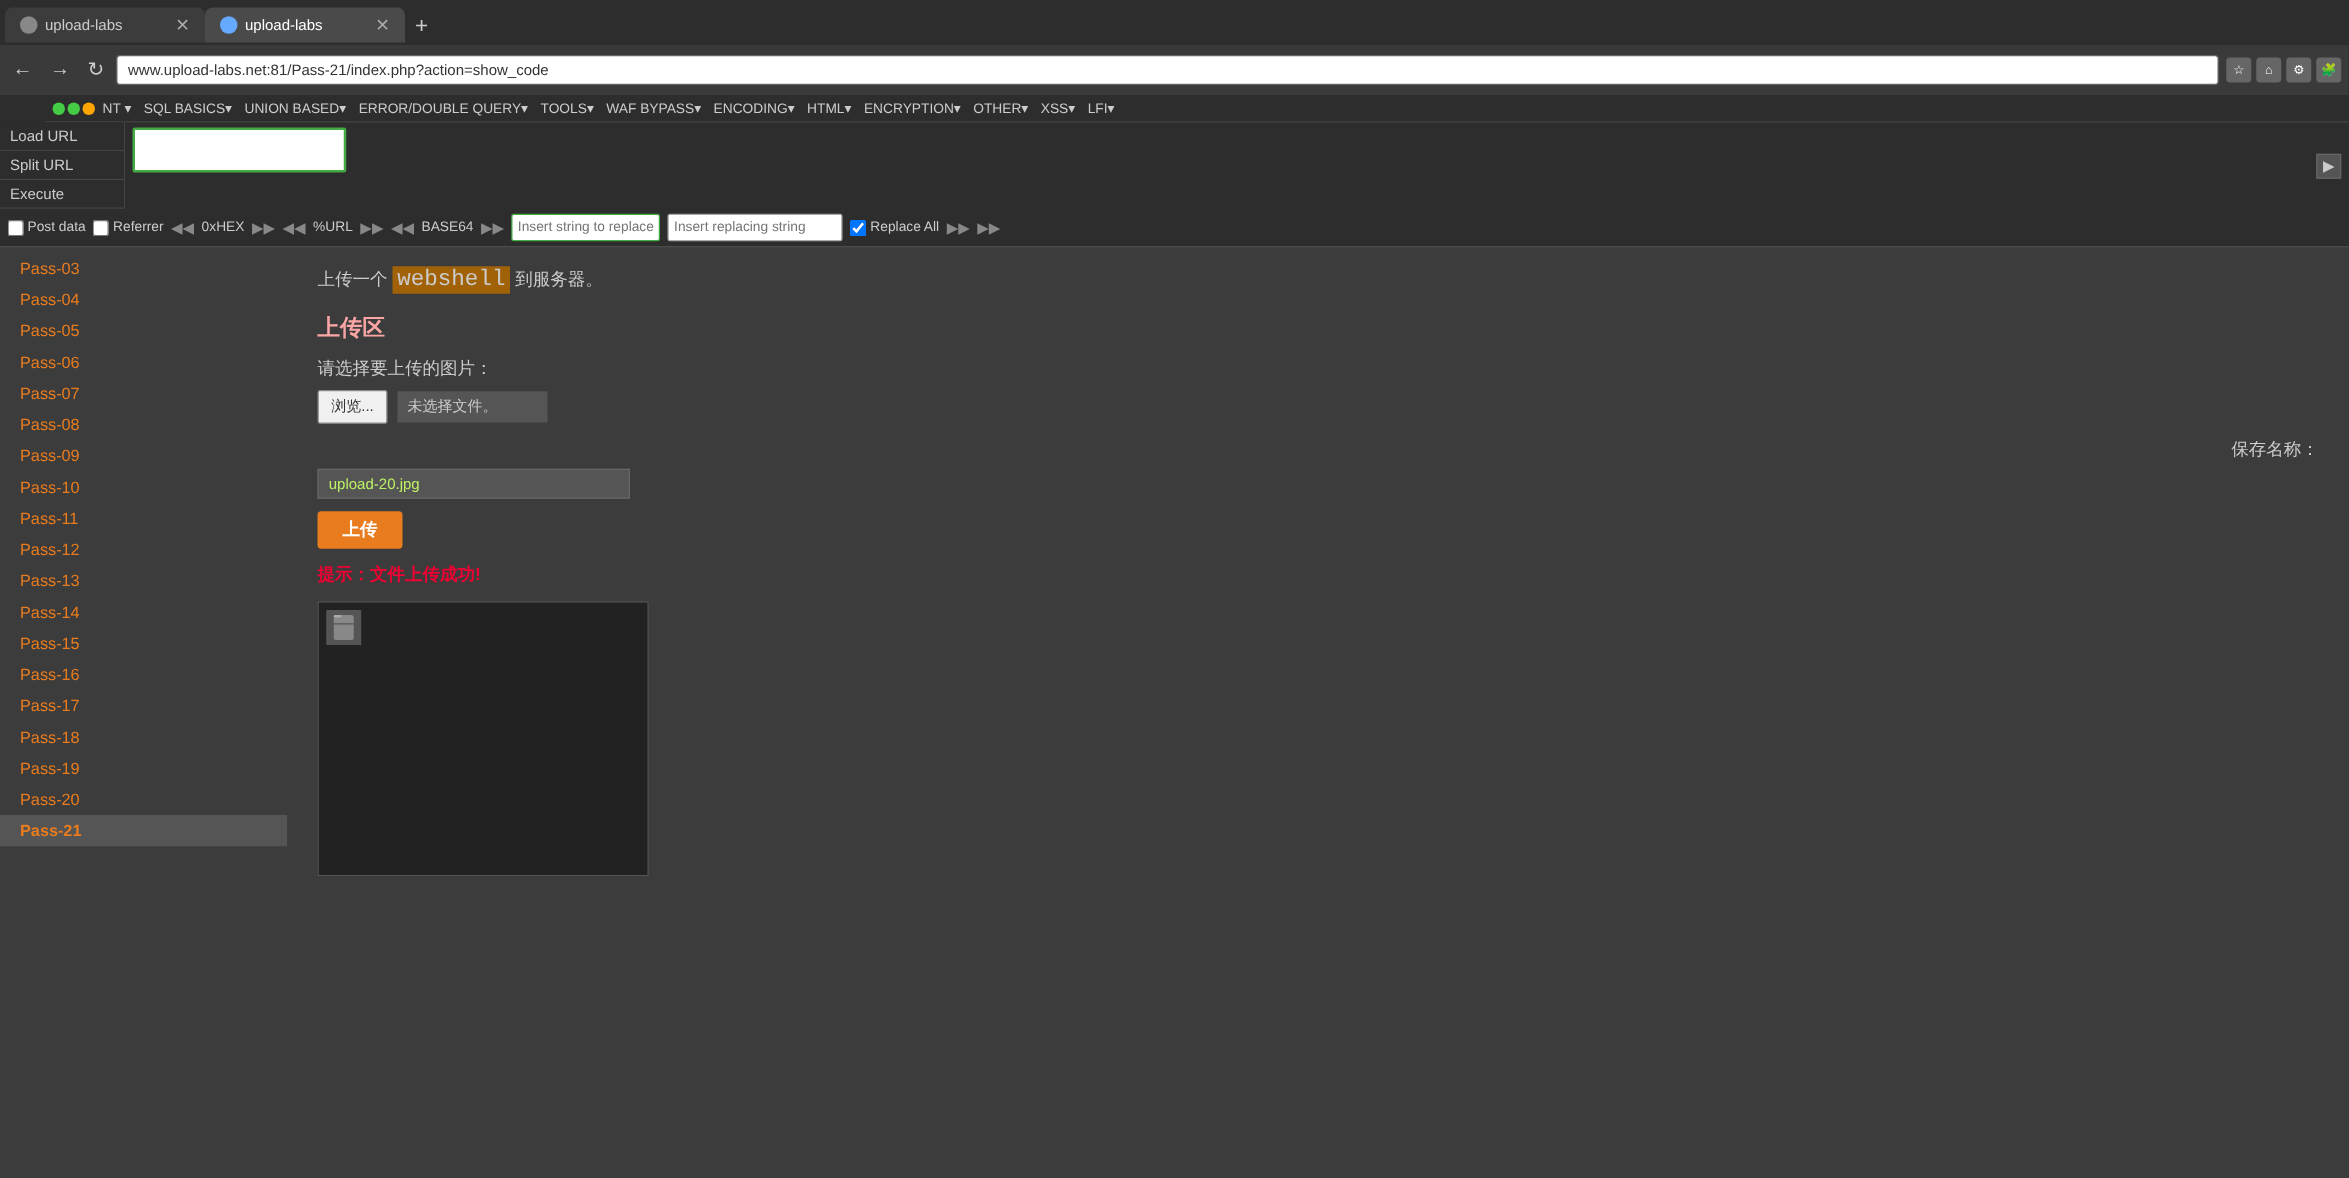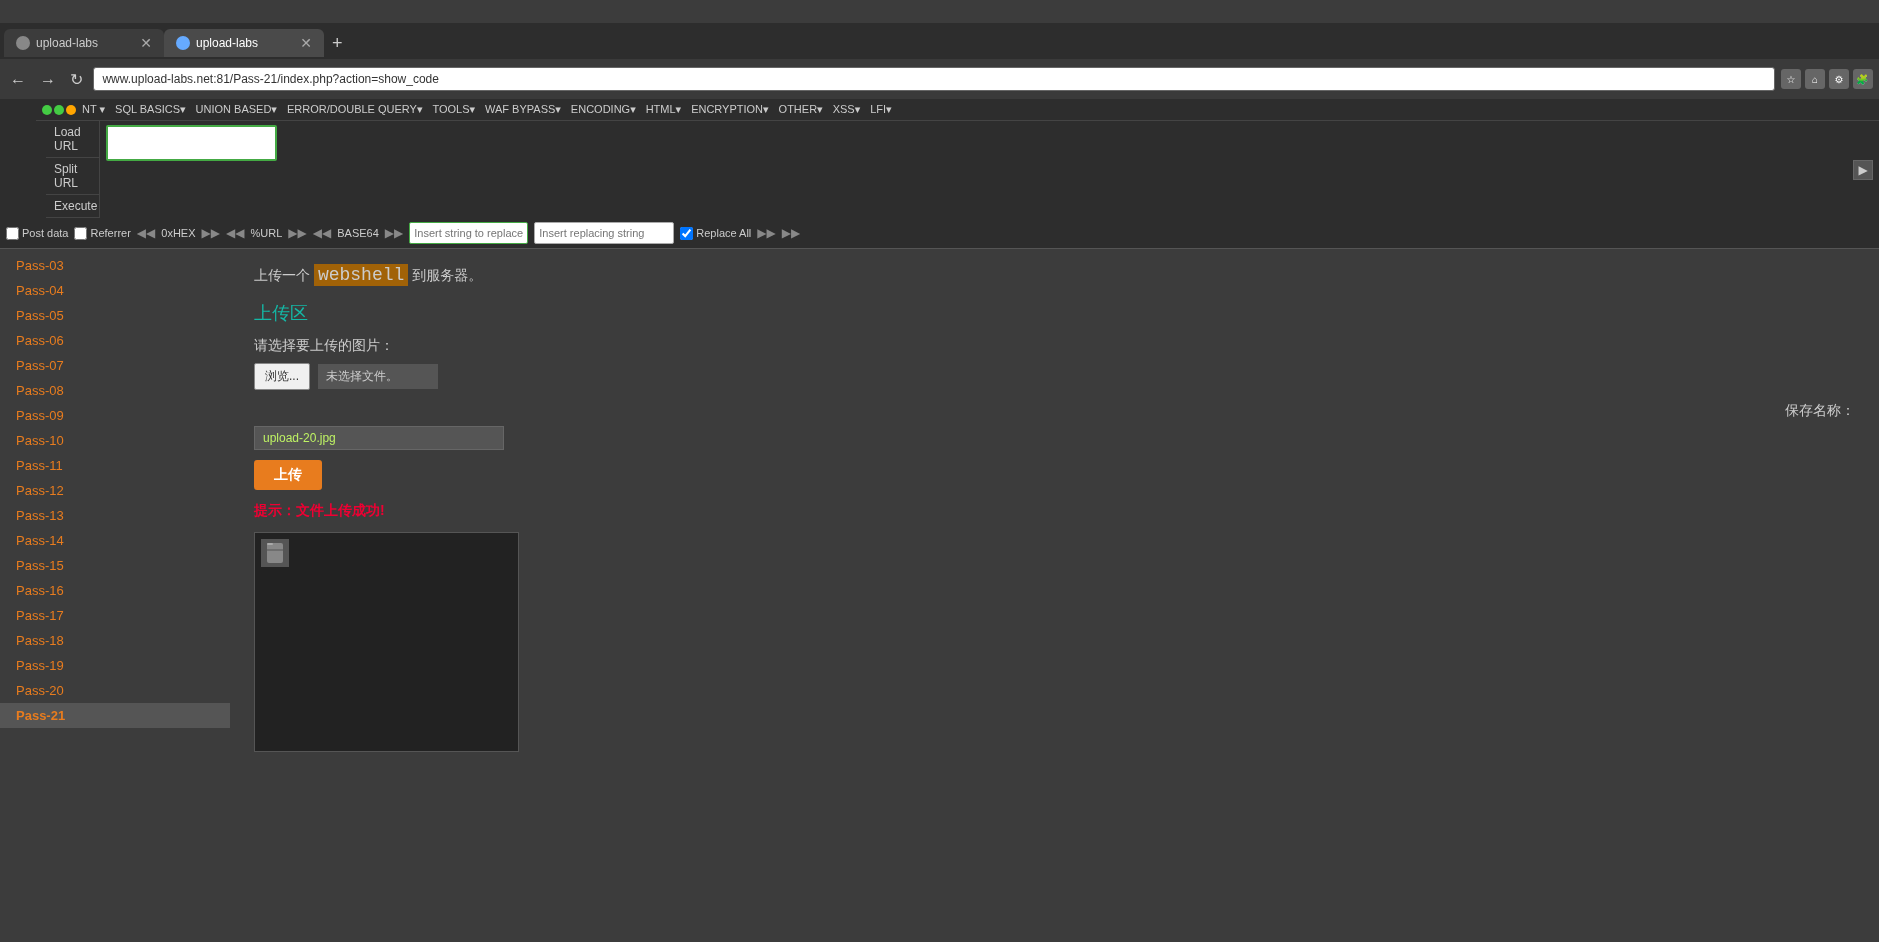--- a/index.html
+++ b/index.html
@@ -1,19 +1,19 @@
 <!DOCTYPE html>
 <html><head>
   <meta charset="utf-8">
   <style>
     * { box-sizing: border-box; margin: 0; padding: 0; }
     body { font-family: Arial, sans-serif; font-size: 13px; background: #3c3c3c; color: #ccc; overflow: hidden; }
 
     
-    .browser-chrome { background: #2d2d2d; margin-top: 23px; }
+    .browser-chrome { background: #2d2d2d; }
     .tab-bar { display: flex; align-items: center; background: #2d2d2d; padding: 4px 0 0 4px; height: 36px; }
     .tab { display: flex; align-items: center; background: #3c3c3c; border-radius: 6px 6px 0 0; padding: 6px 12px; font-size: 12px; color: #ccc; min-width: 160px; gap: 6px; cursor: pointer; }
     .tab.active { background: #4a4a4a; color: #fff; }
     .tab-icon { width: 14px; height: 14px; background: #888; border-radius: 50%; flex-shrink: 0; }
     .tab-close { margin-left: auto; cursor: pointer; color: #aaa; font-size: 14px; }
     .tab-add { background: none; border: none; color: #ccc; font-size: 18px; cursor: pointer; padding: 0 8px; }
 
     .nav-bar { display: flex; align-items: center; background: #3a3a3a; padding: 4px 6px; gap: 6px; height: 40px; }
     .nav-btn { background: none; border: none; color: #ccc; font-size: 16px; cursor: pointer; padding: 2px 4px; }
     .nav-url { flex: 1; background: #fff; border-radius: 3px; padding: 4px 8px; font-size: 12px; color: #333; border: 1px solid #666; }
@@ -43,21 +43,21 @@
     
     .sidebar { width: 230px; background: #3c3c3c; flex-shrink: 0; overflow-y: auto; padding-top: 4px; }
     .sidebar-item { padding: 5px 16px; color: #e87c1e; font-size: 13px; cursor: pointer; }
     .sidebar-item.active { background: #555; color: #e87c1e; font-weight: bold; }
 
     
     .content { flex: 1; background: #3c3c3c; padding: 16px 24px; overflow-y: auto; }
     .content-description { font-size: 14px; color: #ccc; margin-bottom: 16px; }
     .content-description code { background: #a16207; padding: 1px 4px; font-family: Liberation Mono, monospace; font-size: 18px; }
 
-    .upload-section-title { color: #14b8a6; font-size: 18px; font-weight: normal; margin-bottom: 12px; }
+    .upload-section-title { color: #fca5a5; font-size: 18px; font-weight: bold; margin-bottom: 12px; }
     .form-label { font-size: 14px; color: #ccc; margin-bottom: 8px; display: block; }
     .file-input-row { display: flex; align-items: center; gap: 8px; margin-bottom: 12px; }
     .browse-btn { background: #f0f0f0; border: 1px solid #888; color: #333; font-size: 12px; padding: 4px 10px; cursor: pointer; border-radius: 2px; }
     .file-name { background: #555; padding: 4px 8px; font-size: 12px; color: #ccc; min-width: 120px; }
 
     .save-name-label { font-size: 14px; color: #ccc; margin-bottom: 6px; display: block; text-align: right; }
     .save-name-input { background: #555; border: 1px solid #666; color: #bef264; padding: 4px 8px; font-size: 12px; width: 250px; margin-bottom: 10px; }
 
     .upload-btn { background: #e87c1e; border: none; color: #fff; font-size: 14px; font-weight: bold; padding: 6px 20px; cursor: pointer; border-radius: 3px; margin-bottom: 12px; }
 
@@ -118,21 +118,21 @@
     <span class="hackbar-menu-item">ENCODING▾</span>
     <span class="hackbar-menu-item">HTML▾</span>
     <span class="hackbar-menu-item">ENCRYPTION▾</span>
     <span class="hackbar-menu-item">OTHER▾</span>
     <span class="hackbar-menu-item">XSS▾</span>
     <span class="hackbar-menu-item">LFI▾</span>
   </div>
 
   <div style="display:flex; position:relative;">
 
-    <div style="display:flex; flex-direction:column; width:100px; background:#2d2d2d; border-right:1px solid #444;padding-left:46px;">
+    <div style="display:flex; flex-direction:column; width:100px; background:#2d2d2d; border-right:1px solid #444;">
       <button class="hackbar-left-btn">Load URL</button>
       <button class="hackbar-left-btn">Split URL</button>
       <button class="hackbar-left-btn">Execute</button>
     </div>
 
     <div style="flex:1; padding:4px 6px;">
       <input class="hackbar-url-input" type="text" value="" style="">
     </div>
 
     <div style="display:flex; align-items:center; padding-right:6px;">

